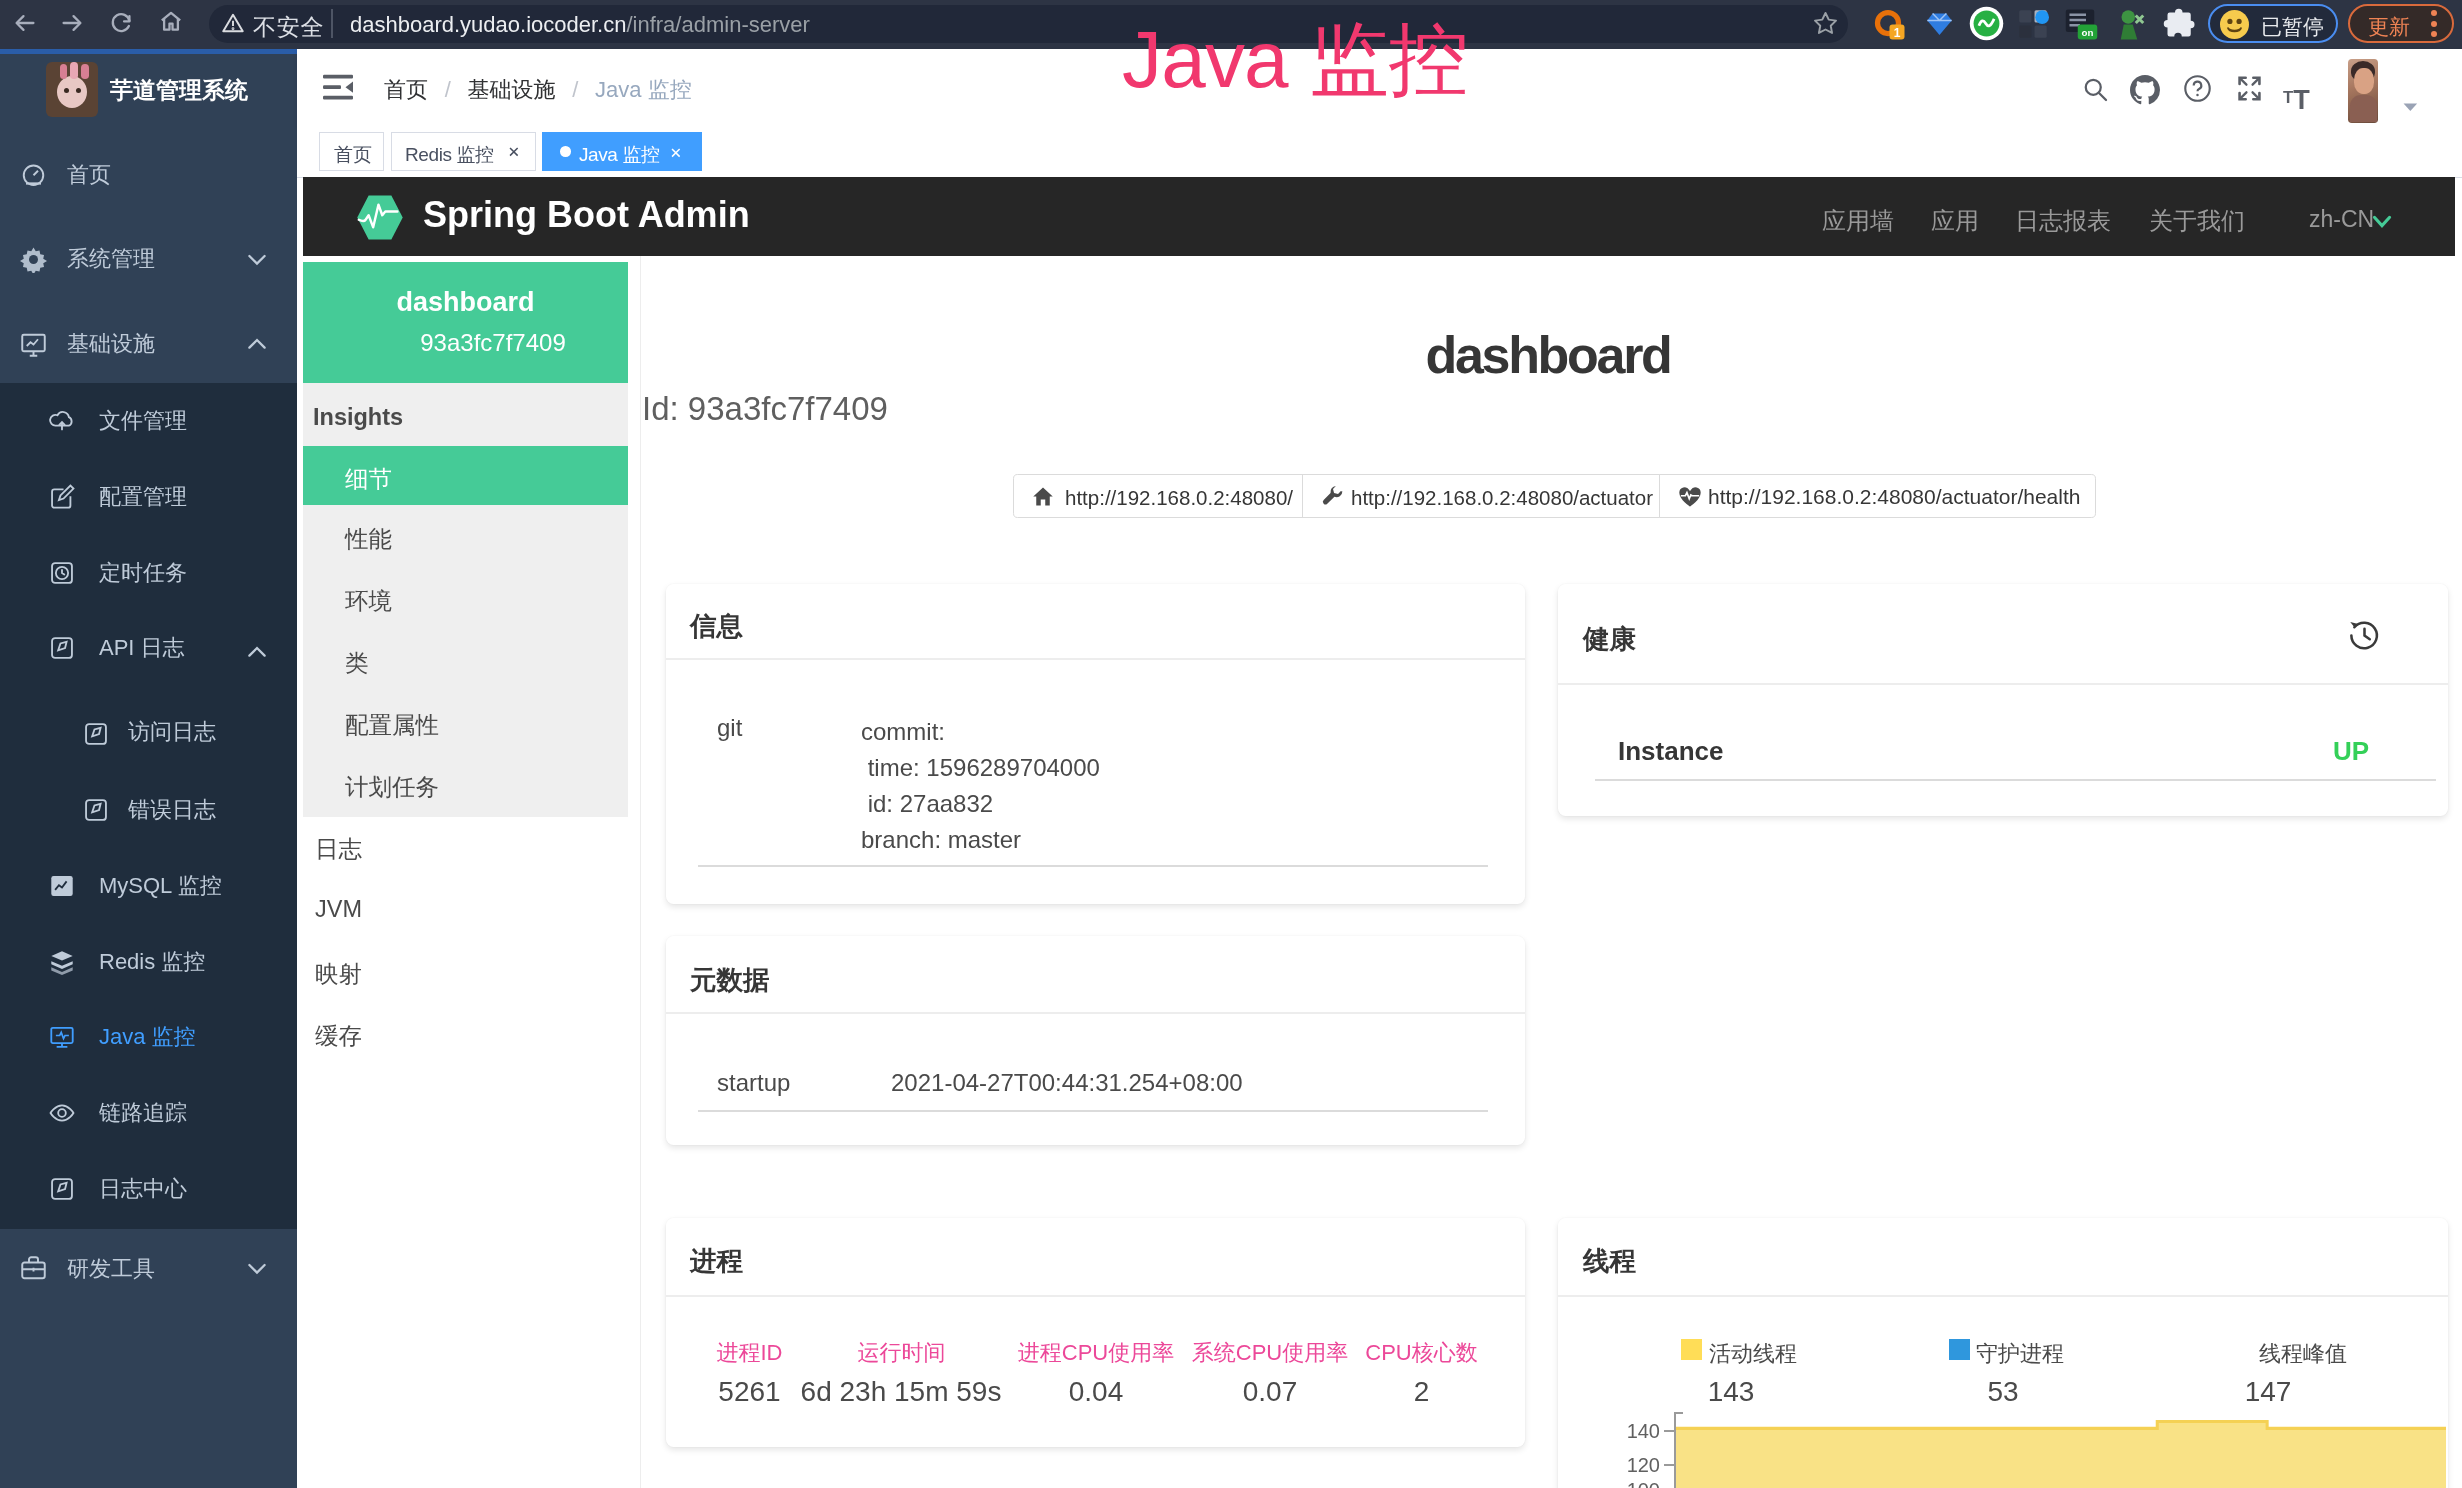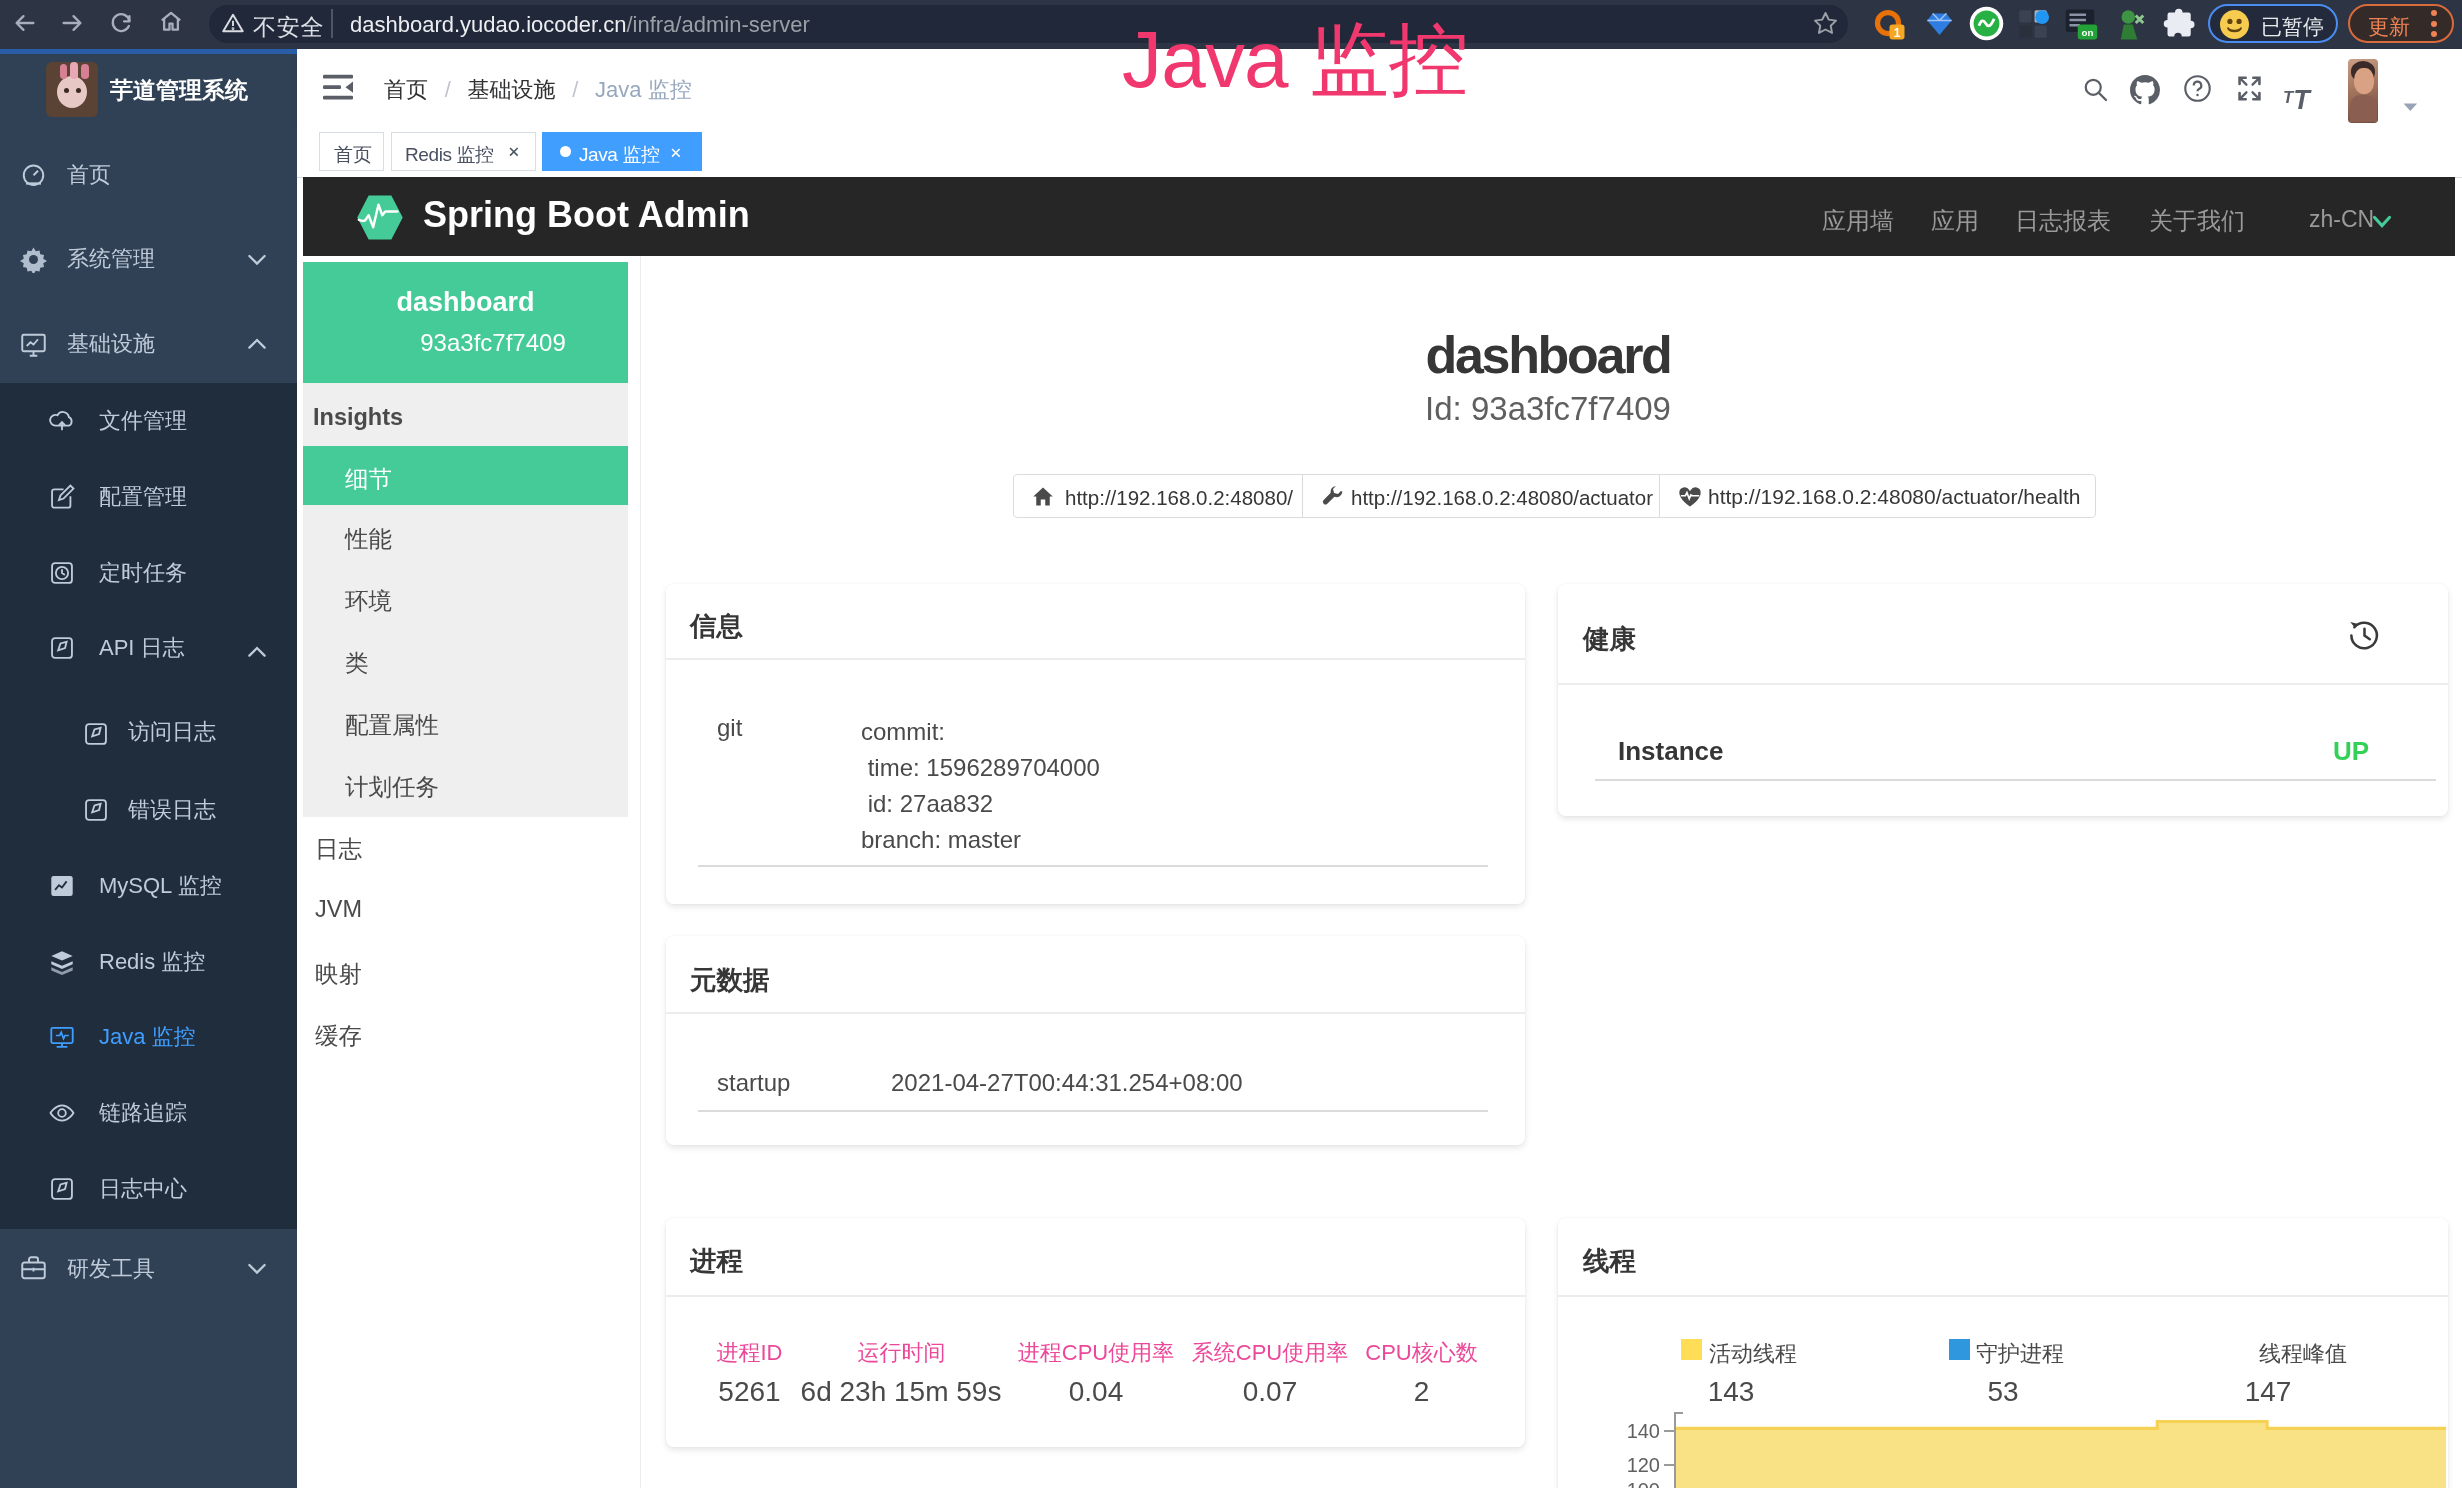--- a/index.html
+++ b/index.html
@@ -254,21 +254,21 @@
     </svg>
   <svg class="abs" style="left:2183px;top:74px" width="29" height="29" viewBox="0 0 38 38" fill="none" stroke="#5a5e66" stroke-width="2.8">
       <circle cx="19" cy="19" r="16"></circle>
       <path d="M14 15a5 5 0 1 1 7 4.6c-1.6.7-2 1.6-2 3"></path>
       <circle cx="19" cy="27.5" r="1.6" fill="#5a5e66" stroke="none"></circle>
     </svg>
   <svg class="abs" style="left:2235px;top:74px" width="29" height="29" viewBox="0 0 38 38" fill="none" stroke="#5a5e66" stroke-width="3.4" stroke-linecap="round">
       <path d="M14 5H6v8M24 5h8v8M14 33H6v-8M24 33h8v-8"></path>
       <path d="M7 6l8 8M31 6l-8 8M7 32l8-8M31 32l-8-8" stroke-width="3"></path>
     </svg>
-  <div class="abs" style="left:2283px;top:85px;font-size:16.7px;color:#5a5e66;font-weight:700;font-style:italic;">T<span style="font-size:27px;vertical-align:-6px;">T</span></div>
+  <div class="abs" style="left:2283px;top:85px;font-size:16.7px;color:#5a5e66;font-weight:700;">T<span style="font-size:27px;vertical-align:-6px;">T</span></div>
   <div class="abs" style="left:2348px;top:59px;width:30px;height:64px;border-radius:3.8px;background:linear-gradient(160deg,#c9a089 0%,#a87860 40%,#6b4a3a 100%);overflow:hidden;">
     <div class="abs" style="left:3px;top:1.5px;width:24px;height:20px;border-radius:50% 50% 40% 40%;background:#3a2a28;"></div>
     <div class="abs" style="left:6px;top:9px;width:20px;height:26px;border-radius:45%;background:#d9a284;"></div>
     <div class="abs" style="left:1.5px;top:36px;width:27px;height:27px;border-radius:40% 40% 0 0;background:#8a5f52;"></div>
   </div>
   <svg class="abs" style="left:2402px;top:102px" width="16.7" height="10.6" viewBox="0 0 22 14" fill="#9aa3b5">
       <path d="M2 2l9 10 9-10z"></path>
     </svg>
 
   <div class="abs" style="left:319px;top:132px;width:65px;height:39px;border:1.5px solid #d8dce5;background:#fff;"></div>
@@ -310,21 +310,21 @@
   <div class="abs" style="left:345px;top:585px;font-size:23.5px;color:#4a4a4a;">环境</div>
   <div class="abs" style="left:345px;top:647px;font-size:23.5px;color:#4a4a4a;">类</div>
   <div class="abs" style="left:345px;top:709px;font-size:23.5px;color:#4a4a4a;">配置属性</div>
   <div class="abs" style="left:345px;top:771px;font-size:23.5px;color:#4a4a4a;">计划任务</div>
   <div class="abs" style="left:315px;top:833px;font-size:23.5px;color:#4a4a4a;">日志</div>
   <div class="abs" style="left:315px;top:896px;font-size:23.5px;color:#4a4a4a;">JVM</div>
   <div class="abs" style="left:315px;top:958px;font-size:23.5px;color:#4a4a4a;">映射</div>
   <div class="abs" style="left:315px;top:1020px;font-size:23.5px;color:#4a4a4a;">缓存</div>
 
   <div class="abs" style="left:642px;top:325px;width:1812px;text-align:center;font-size:52px;font-weight:600;color:#363636;letter-spacing:-2.3px;">dashboard</div>
-  <div class="abs" style="left:642px;top:390px;width:1812px;text-align:center;font-size:33px;color:#5f5f5f;">Id: 93a3fc7f7409</div>
+  <div class="abs" style="left:642px;top:390px;width:1812px;text-align:left;font-size:33px;color:#5f5f5f;">Id: 93a3fc7f7409</div>
 
   <div class="abs" style="left:1013px;top:474px;width:290px;height:44px;background:#fff;border:1.5px solid #dbdbdb;border-radius:4.6px 0 0 4.6px;"></div>
   <div class="abs" style="left:1302px;top:474px;width:358px;height:44px;background:#fff;border:1.5px solid #dbdbdb;"></div>
   <div class="abs" style="left:1659px;top:474px;width:437px;height:44px;background:#fff;border:1.5px solid #dbdbdb;border-radius:0 4.6px 4.6px 0;"></div>
   <svg class="abs" style="left:1031px;top:485px" width="24" height="23" viewBox="0 0 32 30" fill="#4a4a4a">
       <path d="M3 15L16 3l13 12h-4v12h-6v-8h-6v8H7V15z"></path>
     </svg>
   <div class="abs" style="left:1065px;top:486px;font-size:20.5px;color:#363636;">http://192.168.0.2:48080/</div>
   <svg class="abs" style="left:1321px;top:485px" width="24" height="23" viewBox="0 0 32 32" fill="#4a4a4a">
       <path d="M29 9a8 8 0 0 1-11 7.4L8 26a3.5 3.5 0 0 1-5-5l9.6-10A8 8 0 0 1 20 1.5l-4 4L17.5 11l5.5 1.5 4-4c.6 1 1 0 2 .5z"></path>

